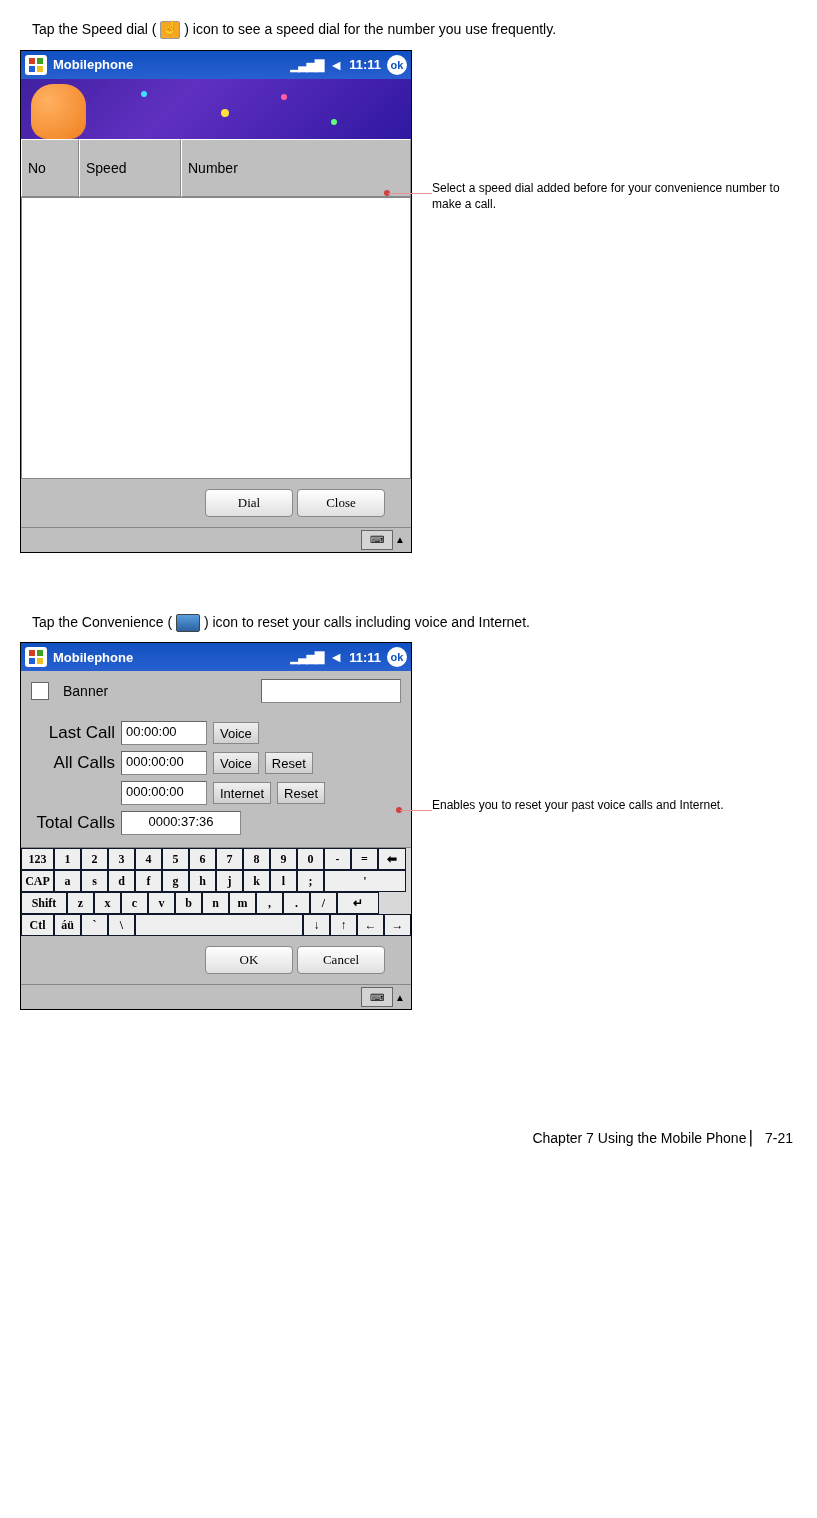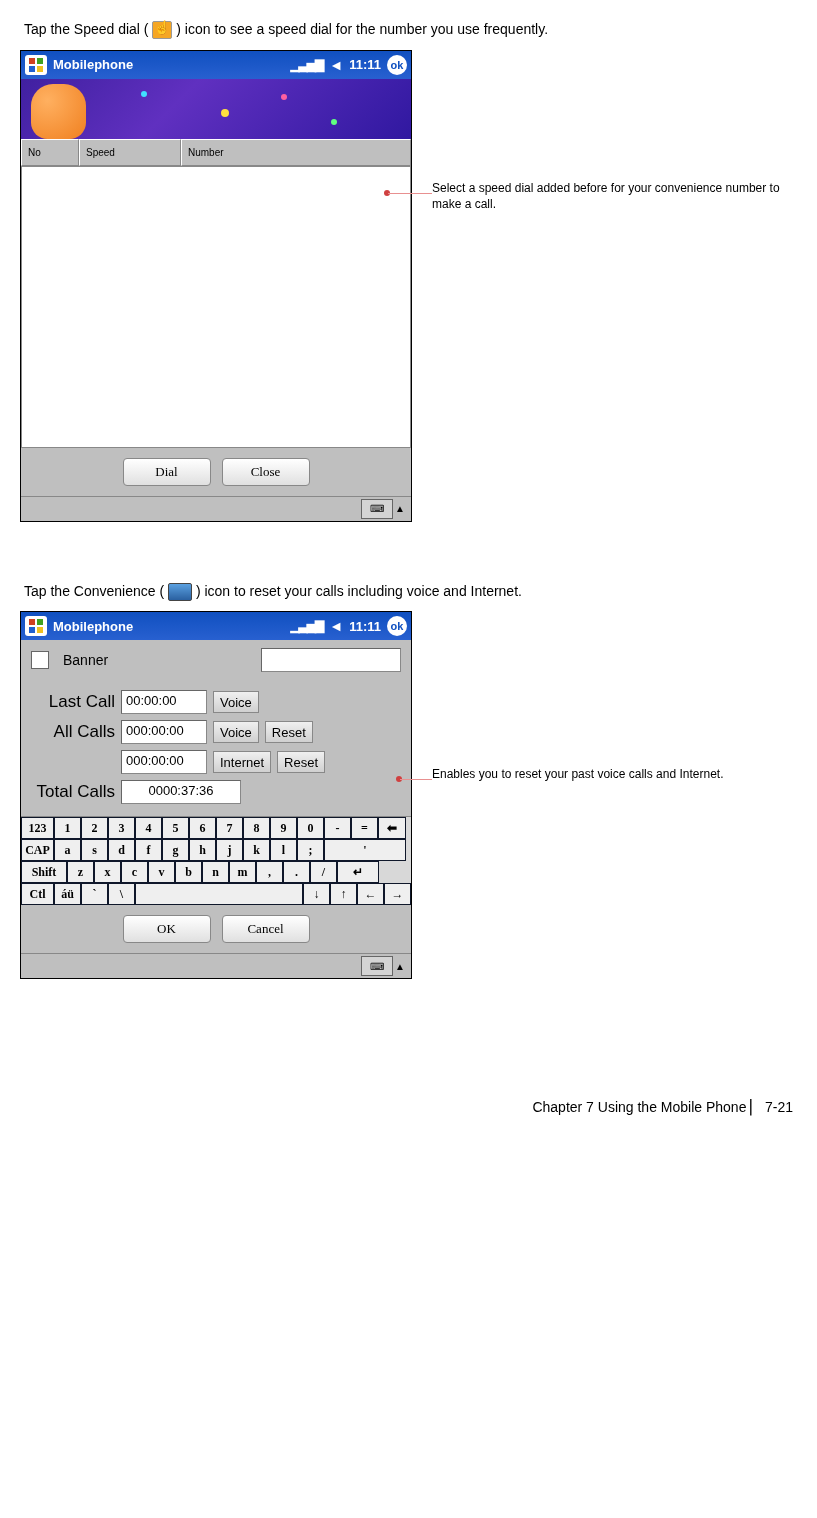--- a/index.html
+++ b/index.html
@@ -1,39 +1,39 @@
 <!DOCTYPE html>
 <html><head>
 <meta charset="utf-8">
 <style>
   body{margin:0;padding:20px;font-family:Arial,sans-serif;font-size:14px;color:#000;background:#fff;width:817px;box-sizing:border-box}
-  .para{margin:0 0 10px 4px;line-height:1.4}
+  .para{margin:0 0 10px 12px;line-height:1.4}
   .inline-icon{display:inline-block;width:18px;height:16px;background:#f5a623;border:1px solid #999;vertical-align:middle;border-radius:2px;position:relative}
   .inline-icon.hand::after{content:"☝";position:absolute;left:1px;top:-3px;font-size:13px;color:#7a4a00}
   .inline-icon.disc{width:22px;height:16px;background:linear-gradient(#5aa0e0,#2a60a0);border:1px solid #444;border-radius:2px}
   .section{display:flex;gap:20px;align-items:flex-start;margin-bottom:60px}
   .device{width:390px;border:1px solid #000;background:#bfbfbf;font-family:Tahoma,Arial,sans-serif}
   .statusbar{height:28px;background:linear-gradient(#1050c0,#2860d0);display:flex;align-items:center;color:#fff;font-size:13px;font-weight:bold;padding:0 4px;gap:6px}
   .start-flag{width:22px;height:20px;background:#fff;border-radius:3px;display:flex;align-items:center;justify-content:center}
   .start-flag svg{width:16px;height:16px}
   .sb-title{flex:1}
   .sb-sig{font-family:Arial;font-size:12px;letter-spacing:-1px}
   .sb-vol{font-size:14px}
   .sb-time{font-weight:bold}
   .sb-ok{width:20px;height:20px;border-radius:50%;background:#fff;color:#1050c0;font-size:11px;font-weight:bold;display:flex;align-items:center;justify-content:center}
   .banner-img{height:60px;background:linear-gradient(135deg,#4020a0,#6030c0 40%,#3018a0);position:relative;overflow:hidden}
   .banner-img .hand{position:absolute;left:10px;top:5px;width:55px;height:55px;background:radial-gradient(circle at 30% 30%,#ffb060,#f08020);border-radius:40% 40% 30% 30%}
   .banner-img .dot{position:absolute;width:6px;height:6px;border-radius:50%}
   .headers{display:flex;background:#bfbfbf;border-bottom:1px solid #888}
-  .headers div{padding:7px 6px;border:1px solid #fff;border-right-color:#888;border-bottom-color:#888;font-size:10px}
+  .headers div{padding:20px 6px;border:1px solid #fff;border-right-color:#888;border-bottom-color:#888;font-size:14px}
   .col-no{width:44px}
   .col-name{width:88px}
   .col-num{flex:1}
   .list-area{height:280px;background:#fff;border:1px solid #888;border-top:none;margin:0}
-  .btn-row{display:flex;justify-content:center;gap:11px;padding:10px 4px;background:#bfbfbf}
+  .btn-row{display:flex;justify-content:flex-end;gap:4px;padding:10px 26px;background:#bfbfbf}
   .wbtn{width:86px;height:26px;background:linear-gradient(#fff,#e0e0e0);border:1px solid #888;border-radius:4px;font-size:13px;display:flex;align-items:center;justify-content:center;font-family:Tahoma}
   .kb-row{height:24px;background:#bfbfbf;border-top:1px solid #888;display:flex;justify-content:flex-end;align-items:center;padding-right:6px;gap:2px}
   .kb-icon{width:30px;height:18px;border:1px solid #666;background:#d4d4d4;display:flex;align-items:center;justify-content:center;font-size:10px}
   .kb-arrow{font-size:10px}
   .callout{flex:1;padding-top:130px;position:relative}
   .callout2{flex:1;padding-top:155px;position:relative}
   .callout-line{position:absolute;height:1px;background:#e89090}
   .callout-dot{position:absolute;width:6px;height:6px;border-radius:50%;background:#d04040}
   .callout-text{font-size:12px;line-height:1.35}
   .form-area{background:#bfbfbf;padding:8px 10px 6px 10px}

